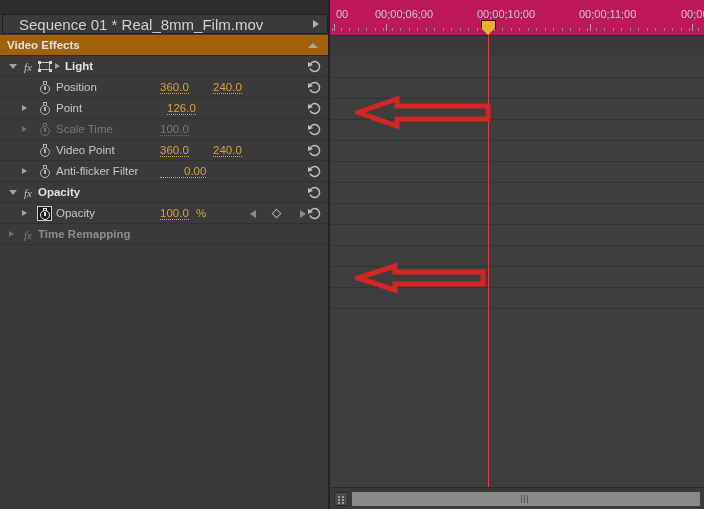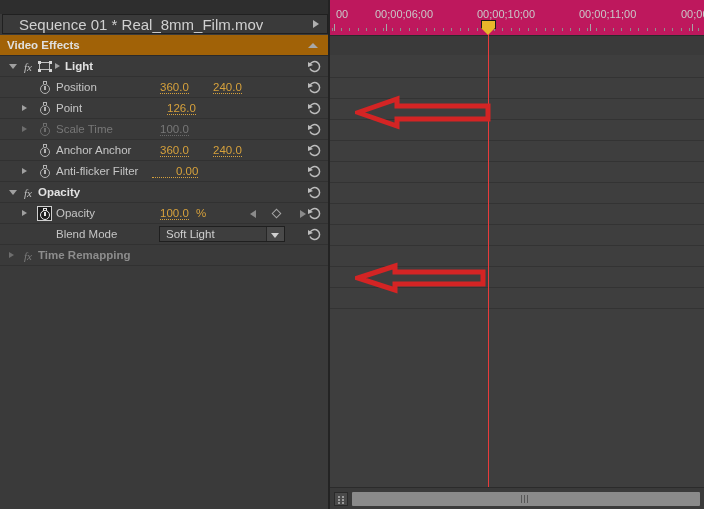--- a/index.html
+++ b/index.html
@@ -534,40 +534,40 @@
       </div>
 
 
 
       <div class="row">
         <span class="stopwatch" style="left:39px;">
           <span class="top"></span>
             <span class="body"></span>
             <span class="hand"></span>
         </span>
-        <span class="lbl" style="left:56px;">Anchor Anchor</span>
+        <span class="lbl" style="left:56px;">Video Point</span>
         <span class="val" style="left:160px;">360.0</span>
         <span class="val" style="left:213px;">240.0</span>
         <span class="reset">
           <svg width="16" height="15" viewBox="0 0 16 15">
               <path d="M3 5.5 A5 5 0 1 1 3 9.5" fill="none" stroke="#bdbdbd" stroke-width="1.5"></path>
               <path d="M1 3 L6 6 L1 8 Z" fill="#bdbdbd"></path>
             </svg>
         </span>
       </div>
 
       <div class="row">
         <span class="disclosure" style="left:22px;"></span>
         <span class="stopwatch" style="left:39px;">
           <span class="top"></span>
             <span class="body"></span>
             <span class="hand"></span>
         </span>
         <span class="lbl" style="left:56px;">Anti-flicker Filter</span>
-        <span class="val" style="left:152px;padding-left:24px;">0.00</span>
+        <span class="val" style="left:160px;padding-left:24px;">0.00</span>
         <span class="reset">
           <svg width="16" height="15" viewBox="0 0 16 15">
               <path d="M3 5.5 A5 5 0 1 1 3 9.5" fill="none" stroke="#bdbdbd" stroke-width="1.5"></path>
               <path d="M1 3 L6 6 L1 8 Z" fill="#bdbdbd"></path>
             </svg>
         </span>
       </div>
 
       <div class="row">
         <span class="disclosure open" style="left:9px;"></span>
@@ -597,34 +597,20 @@
           <span class="next"></span>
         </span>
         <span class="reset">
           <svg width="16" height="15" viewBox="0 0 16 15">
               <path d="M3 5.5 A5 5 0 1 1 3 9.5" fill="none" stroke="#bdbdbd" stroke-width="1.5"></path>
               <path d="M1 3 L6 6 L1 8 Z" fill="#bdbdbd"></path>
             </svg>
         </span>
       </div>
 
-      <div class="row">
-        <span class="lbl" style="left:56px;">Blend Mode</span>
-        <span class="dd" style="left:159px; width:126px;">
-          <span class="ddtext">Soft Light</span>
-          <span class="ddbtn"></span>
-          <span class="ddcaret"></span>
-        </span>
-        <span class="reset">
-          <svg width="16" height="15" viewBox="0 0 16 15">
-              <path d="M3 5.5 A5 5 0 1 1 3 9.5" fill="none" stroke="#bdbdbd" stroke-width="1.5"></path>
-              <path d="M1 3 L6 6 L1 8 Z" fill="#bdbdbd"></path>
-            </svg>
-        </span>
-      </div>
 
       <div class="row">
         <span class="disclosure dim" style="left:9px;"></span>
         <span class="fx-glyph dim" style="left:24px; top:5px;">fx</span>
         <span class="lbl bold dim" style="left:38px;">Time Remapping</span>
       </div>
 
     </div>
   </div>
 

